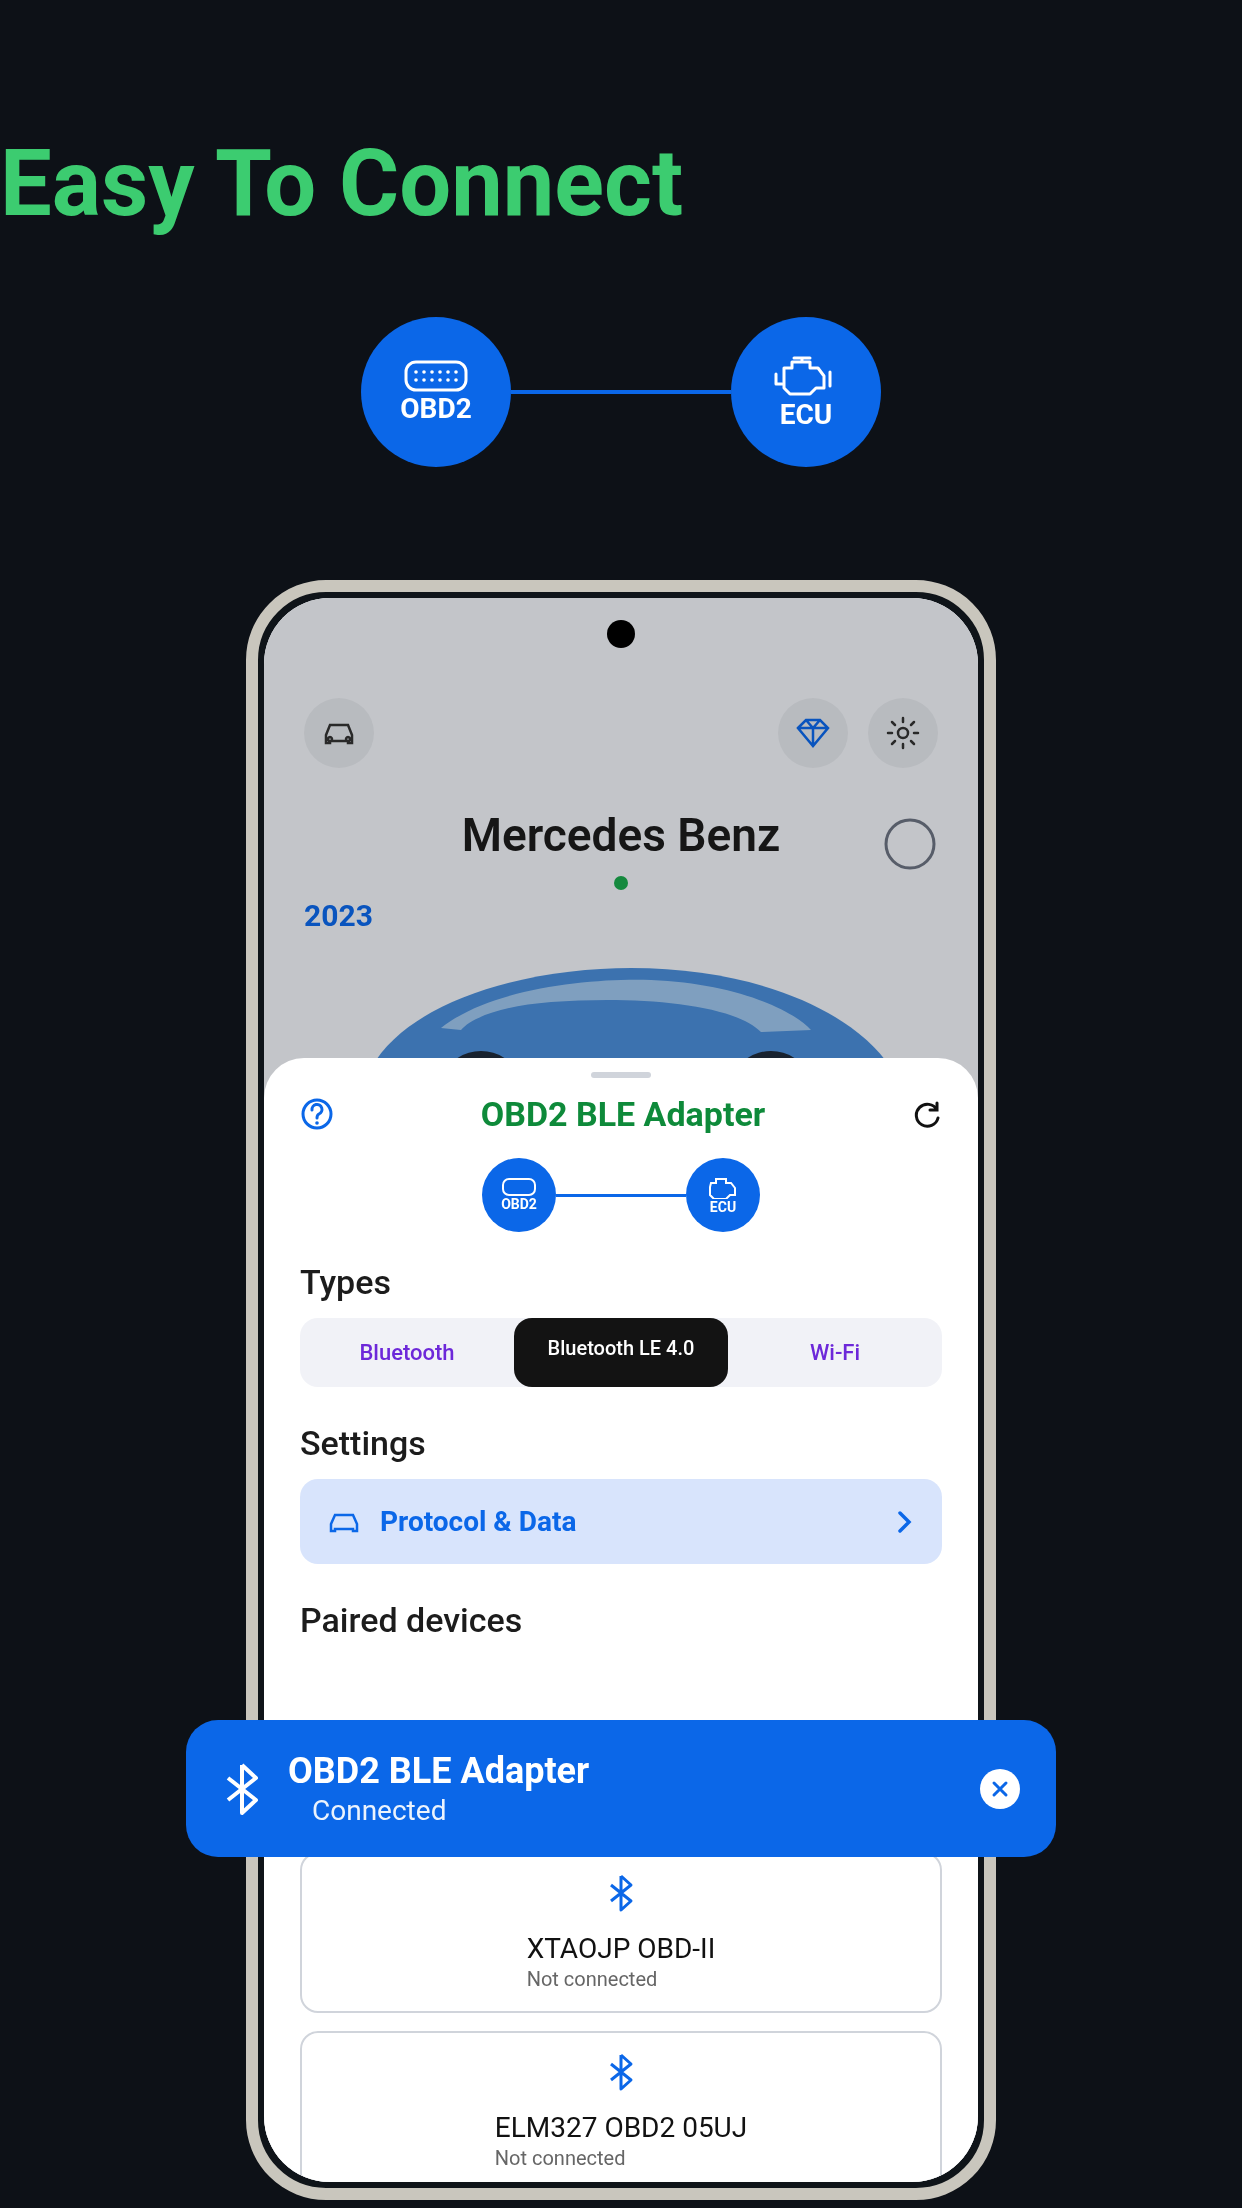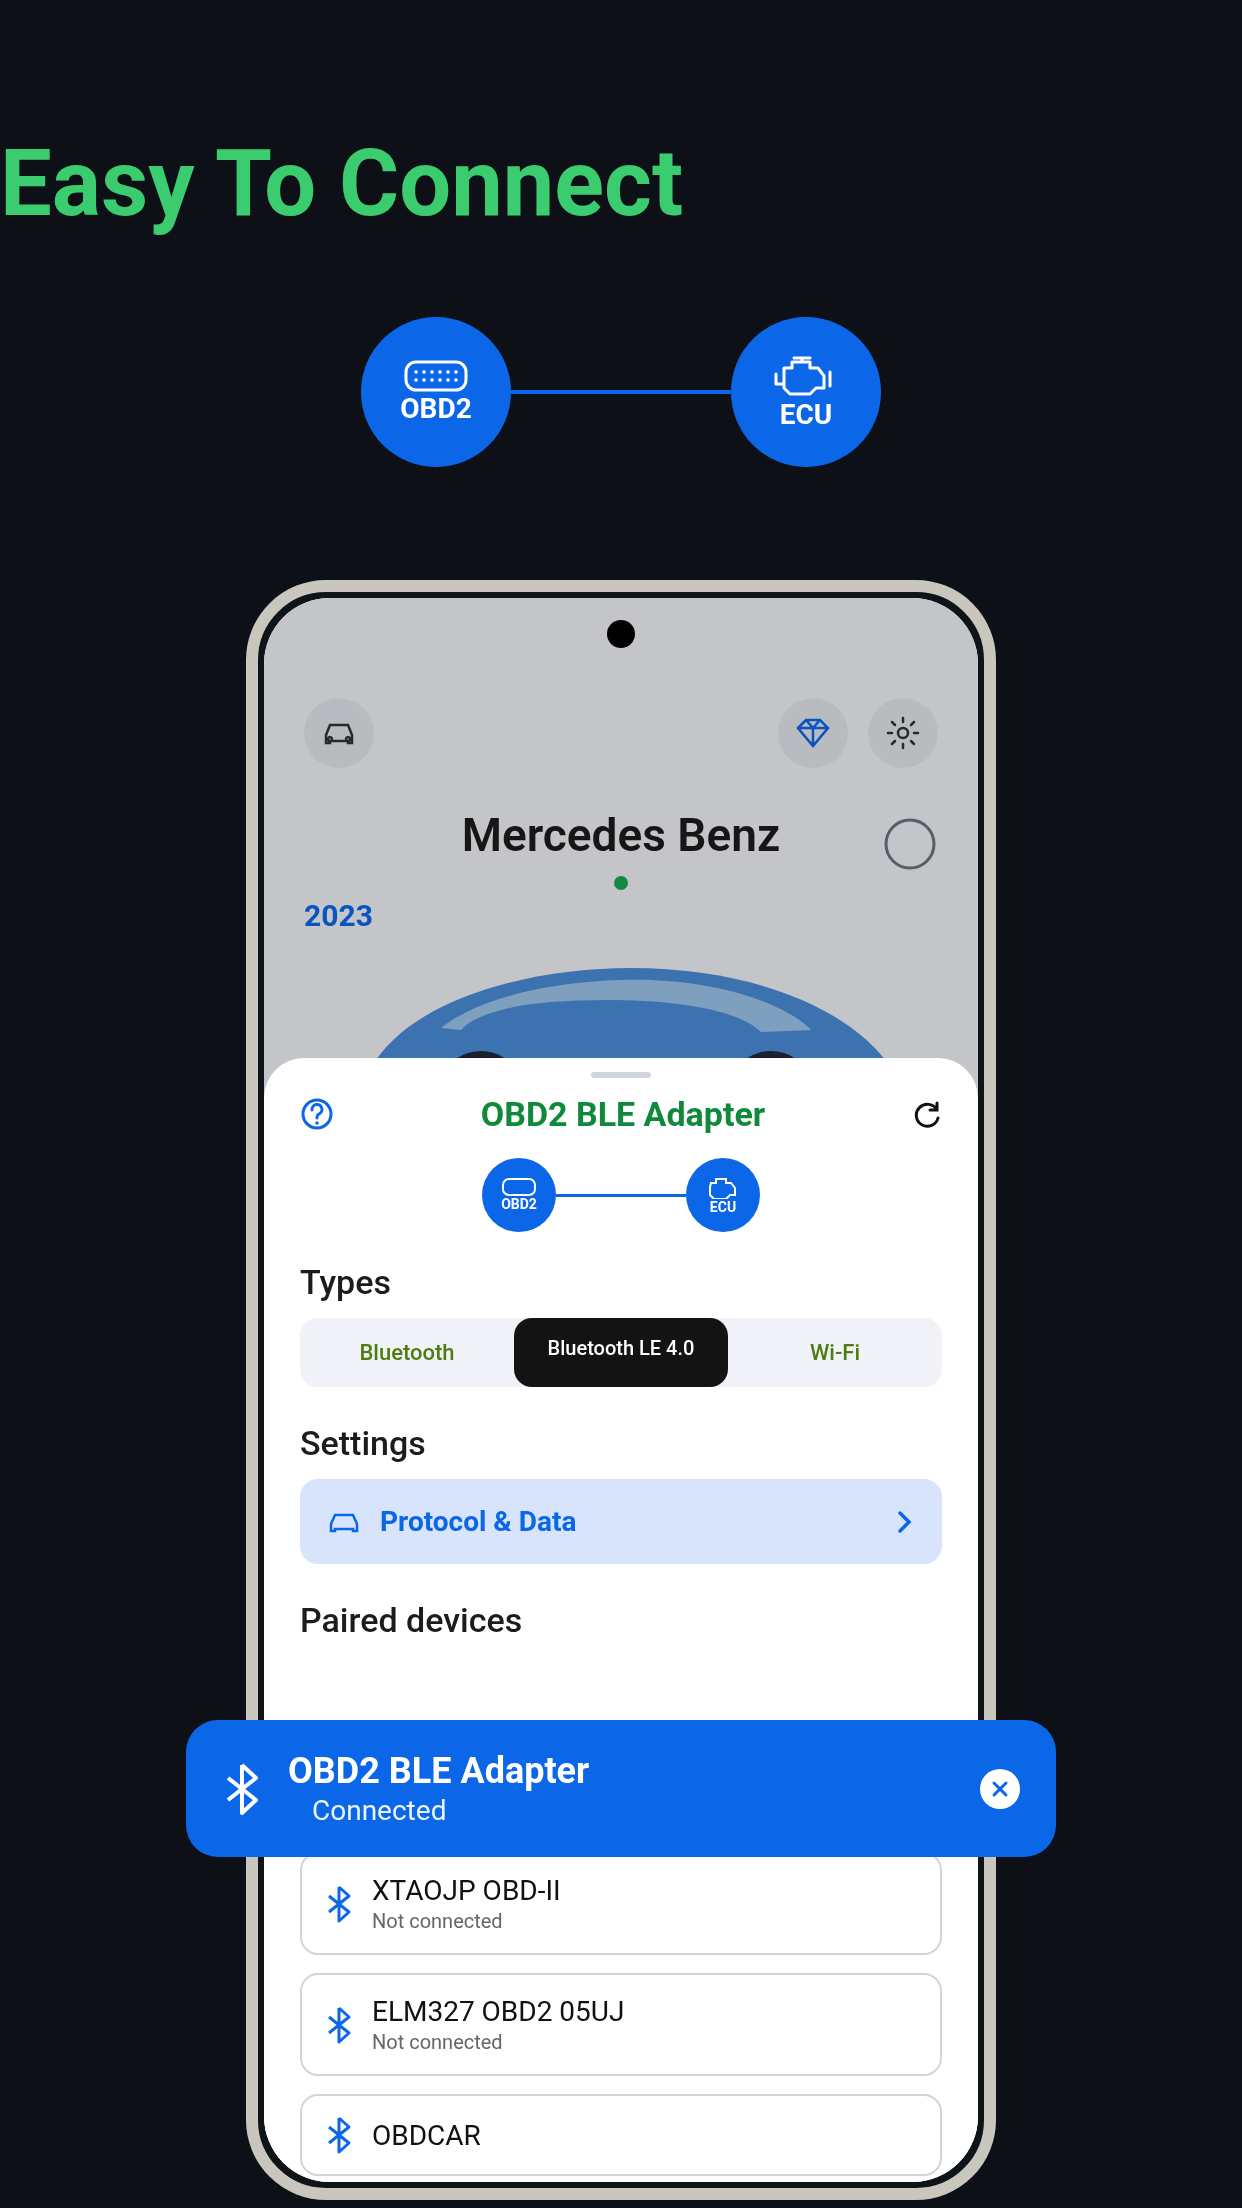--- a/index.html
+++ b/index.html
@@ -172,21 +172,21 @@
     background: #f1f2f7;
     border-radius: 18px;
     overflow: hidden;
     margin-bottom: 36px;
   }
   .seg-item {
     flex: 1;
     padding: 22px 0;
     text-align: center;
     font-size: 22px;
-    color: #4d7c0f;
+    color: #6d28d9;
     font-weight: 500;
   }
   .seg-item.active {
     background: #131313;
     color: #fff;
     border-radius: 18px;
     font-size: 20px;
     line-height: 1.2;
     padding: 18px 0;
   }
@@ -204,20 +204,21 @@
   }
   .chev { margin-left: auto; }
   .device-card {
     border: 2px solid #d0d4db;
     border-radius: 18px;
     padding: 20px 24px;
     display: flex;
     align-items: center;
     gap: 20px;
     margin-bottom: 18px;
+    flex-direction: column;
   }
   .dev-txt .name { font-size: 28px; font-weight: 400; color: #111; }
   .dev-txt .status { font-size: 20px; color: #666; margin-top: 2px; }
   .connected-bar {
     position: absolute;
     left: 50%; transform: translateX(-50%);
     top: 1720px;
     width: 870px;
     background: #0b67e8;
     border-radius: 32px;

